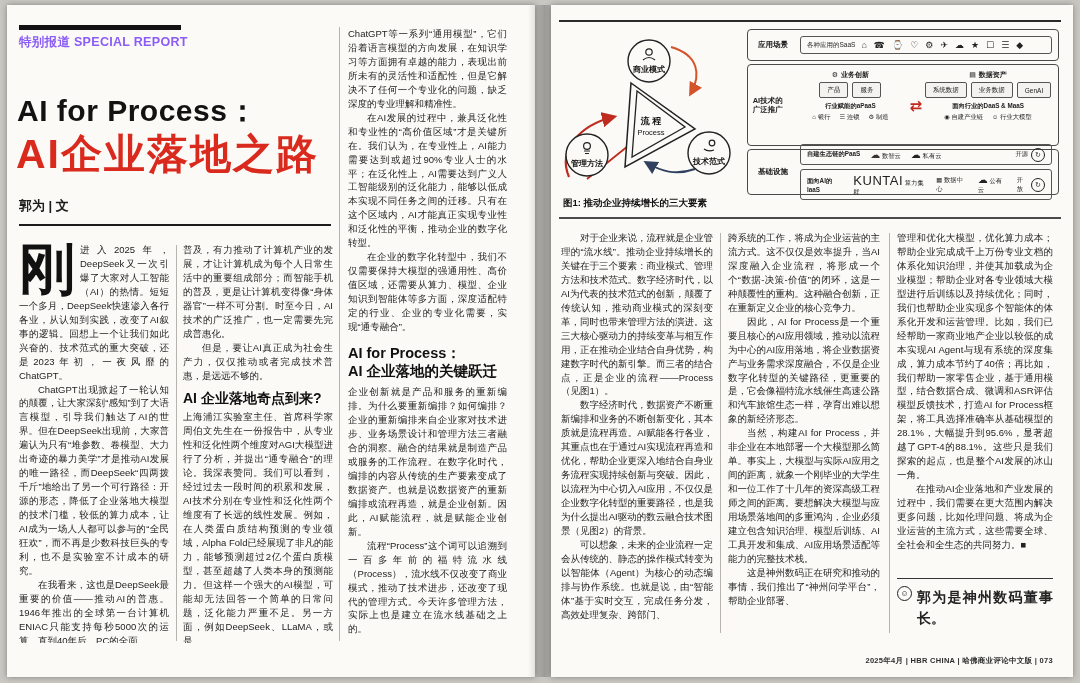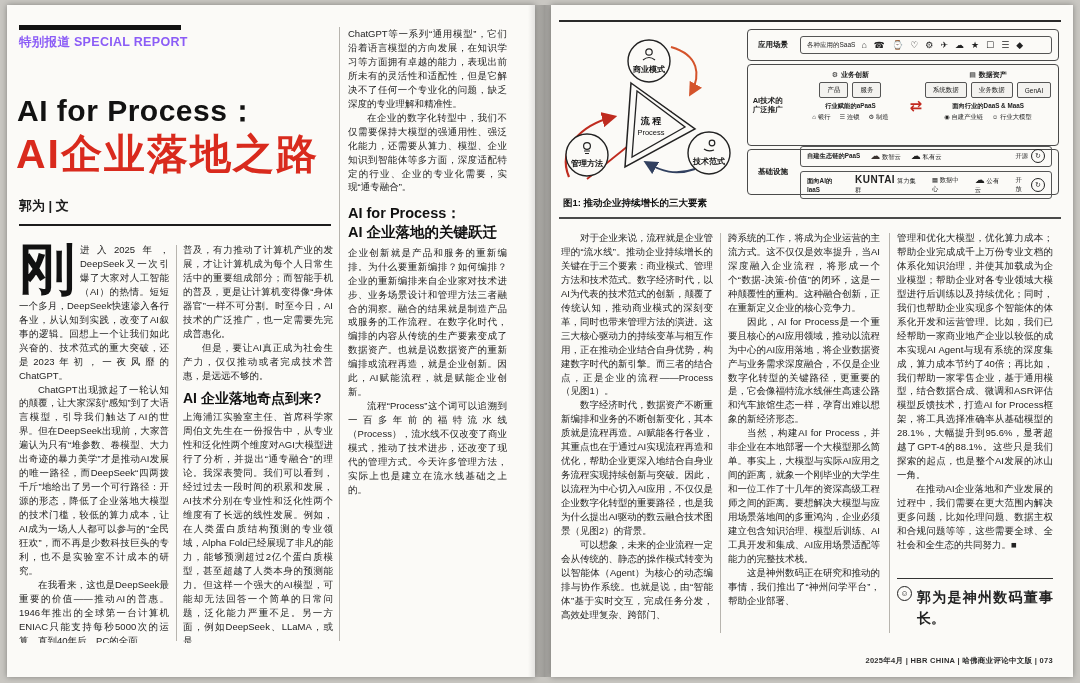--- a/index.html
+++ b/index.html
@@ -54,21 +54,21 @@
     display:flex;align-items:center;gap:3px;white-space:nowrap;}
   .f2-sub{font-weight:900;font-size:6.3px;margin-top:2px;}
   .f2-subicons{display:flex;gap:9px;font-size:6.3px;}
   .f2-arrow{color:#c22a20;font-size:15px;font-weight:900;align-self:center;line-height:1;}
   .f2-infrabox{border:1px solid #555;border-radius:3px;display:flex;align-items:center;gap:10px;
     padding:2.5px 6px;margin:2px 2px;font-size:6.3px;}
   .f2-circ{width:12px;height:12px;border:1.3px solid #222;border-radius:50%;display:inline-flex;
     align-items:center;justify-content:center;font-size:7px;flex:0 0 auto;}
   .f2-right{display:flex;align-items:center;gap:3px;margin-left:auto;}
   .cloud-dark{color:#3a3330;}
-  .brand{font-weight:700;font-size:10px;letter-spacing:.5px;}
+  .brand{font-weight:400;font-size:13px;letter-spacing:.5px;}
 
   
   .endnote{border-top:1px solid #333;margin-top:9px;padding-top:7px;display:flex;align-items:flex-start;gap:5px;}
   .endnote .icn{width:13px;height:13px;border:1.2px solid #222;border-radius:50%;display:flex;
     align-items:center;justify-content:center;font-size:8px;flex:0 0 auto;}
   .endnote .txt{font-size:14px;font-weight:bold;padding-top:1px;}
 </style>
 </head>
 <body>
 
@@ -93,21 +93,22 @@
   <div class="abs col" style="left:176px;top:238px;width:150px;height:400px;">
     <p>普及，有力推动了计算机产业的发展，才让计算机成为每个人日常生活中的重要组成部分；而智能手机的普及，更是让计算机变得像“身体器官”一样不可分割。时至今日，AI技术的广泛推广，也一定需要先完成普惠化。</p>
     <p class="ind">但是，要让AI真正成为社会生产力，仅仅推动或者完成技术普惠，是远远不够的。</p>
     <div class="h-col2">AI 企业落地奇点到来?</div>
     <p>上海浦江实验室主任、首席科学家周伯文先生在一份报告中，从专业性和泛化性两个维度对AGI大模型进行了分析，并提出“通专融合”的理论。我深表赞同。我们可以看到，经过过去一段时间的积累和发展，AI技术分别在专业性和泛化性两个维度有了长远的线性发展。例如，在人类蛋白质结构预测的专业领域，Alpha Fold已经展现了非凡的能力，能够预测超过2亿个蛋白质模型，甚至超越了人类本身的预测能力。但这样一个强大的AI模型，可能却无法回答一个简单的日常问题，泛化能力严重不足。另一方面，例如DeepSeek、LLaMA，或是</p>
   </div>
   <div class="abs vrule" style="left:332px;top:22px;height:614px;"></div>
 
   <div class="abs col" style="left:341px;top:22px;width:159px;height:614px;">
     <p>ChatGPT等一系列“通用模型”，它们沿着语言模型的方向发展，在知识学习等方面拥有卓越的能力，表现出前所未有的灵活性和适配性，但是它解决不了任何一个专业化的问题，缺乏深度的专业理解和精准性。</p>
-    <p class="ind">在企业的数字化转型中，我们不仅需要保持大模型的强通用性、强泛化能力，还需要从算力、模型、企业知识到智能体等多方面，深度适配特定的行业、企业的专业化需要，实现“通专融合”。</p>
+    <p class="ind">在AI发展的过程中，兼具泛化性和专业性的“高价值区域”才是关键所在。我们认为，在专业性上，AI能力需要达到或超过90%专业人士的水平；在泛化性上，AI需要达到广义人工智能级别的泛化能力，能够以低成本实现不同任务之间的迁移。只有在这个区域内，AI才能真正实现专业性和泛化性的平衡，推动企业的数字化转型。</p>
+    <p class="ind">在企业的数字化转型中，我们不仅需要保持大模型的强通用性、高价值区域，还需要从算力、模型、企业知识到智能体等多方面，深度适配特定的行业、企业的专业化需要，实现“通专融合”。</p>
     <div class="h-col3">
       <span style="display:block">AI for Process：</span>
       <span style="display:block">AI 企业落地的关键跃迁</span>
     </div>
     <p>企业创新就是产品和服务的重新编排。为什么要重新编排？如何编排？企业的重新编排来自企业家对技术进步、业务场景设计和管理方法三者融合的洞察。融合的结果就是制造产品或服务的工作流程。在数字化时代，编排的内容从传统的生产要素变成了数据资产。也就是说数据资产的重新编排或流程再造，就是企业创新。因此，AI赋能流程，就是赋能企业创新。</p>
     <p class="ind">流程“Process”这个词可以追溯到一百多年前的福特流水线（Process），流水线不仅改变了商业模式，推动了技术进步，还改变了现代的管理方式。今天许多管理方法，实际上也是建立在流水线基础之上的。</p>
   </div>
 
   <div class="abs footer" style="left:12px;top:651px;margin-top:44px;">072 | 哈佛商业评论中文版 | HBR CHINA | 2025年4月</div>
 </div>
@@ -259,21 +260,21 @@
     <p>跨系统的工作，将成为企业运营的主流方式。这不仅仅是效率提升，当AI深度融入企业流程，将形成一个个“数据-决策-价值”的闭环，这是一种颠覆性的重构。这种融合创新，正在重新定义企业的核心竞争力。</p>
     <p class="ind">因此，AI for Process是一个重要且核心的AI应用领域，推动以流程为中心的AI应用落地，将企业数据资产与业务需求深度融合，不仅是企业数字化转型的关键路径，更重要的是，它会像福特流水线催生高速公路和汽车旅馆生态一样，孕育出难以想象的新经济形态。</p>
     <p class="ind">当然，构建AI for Process，并非企业在本地部署一个大模型那么简单。事实上，大模型与实际AI应用之间的距离，就象一个刚毕业的大学生和一位工作了十几年的资深高级工程师之间的距离。要想解决大模型与应用场景落地间的多重鸿沟，企业必须建立包含知识治理、模型后训练、AI工具开发和集成、AI应用场景适配等能力的完整技术栈。</p>
     <p class="ind">这是神州数码正在研究和推动的事情，我们推出了“神州问学平台”，帮助企业部署、</p>
   </div>
   <div class="abs vrule" style="left:338px;top:228px;height:400px;"></div>
 
   <div class="abs col" style="left:346px;top:226px;width:156px;height:404px;">
     <div style="height:338px;overflow:hidden;">
       <p>管理和优化大模型，优化算力成本；帮助企业完成成千上万份专业文档的体系化知识治理，并使其加载成为企业模型；帮助企业对各专业领域大模型进行后训练以及持续优化；同时，我们也帮助企业实现多个智能体的体系化开发和运营管理。比如，我们已经帮助一家商业地产企业以较低的成本实现AI Agent与现有系统的深度集成，算力成本节约了40倍；再比如，我们帮助一家零售企业，基于通用模型，结合数据合成、微调和ASR评估模型反馈技术，打造AI for Process框架，将工具选择准确率从基础模型的28.1%，大幅提升到95.6%，显著超越了GPT-4的88.1%。这些只是我们探索的起点，也是整个AI发展的冰山一角。</p>
-      <p class="ind">在推动AI企业落地和产业发展的过程中，我们需要在更大范围内解决更多问题，比如伦理问题、数据主权和合规问题等等，这些需要全球、全社会和全生态的共同努力。■</p>
+      <p class="ind">在推动AI企业落地和产业发展的过程中，我们需要在更大范围内解决更多问题，比如伦理问题、将成为企业运营的主流方式，这些需要全球、全社会和全生态的共同努力。■</p>
     </div>
     <div class="endnote">
       <span class="icn">☺</span>
       <span class="txt">郭为是神州数码董事长。</span>
     </div>
   </div>
 
   <div class="abs footer" style="left:200px;top:651px;width:302px;text-align:right;">2025年4月 | HBR CHINA | 哈佛商业评论中文版 | 073</div>
 </div>
 

